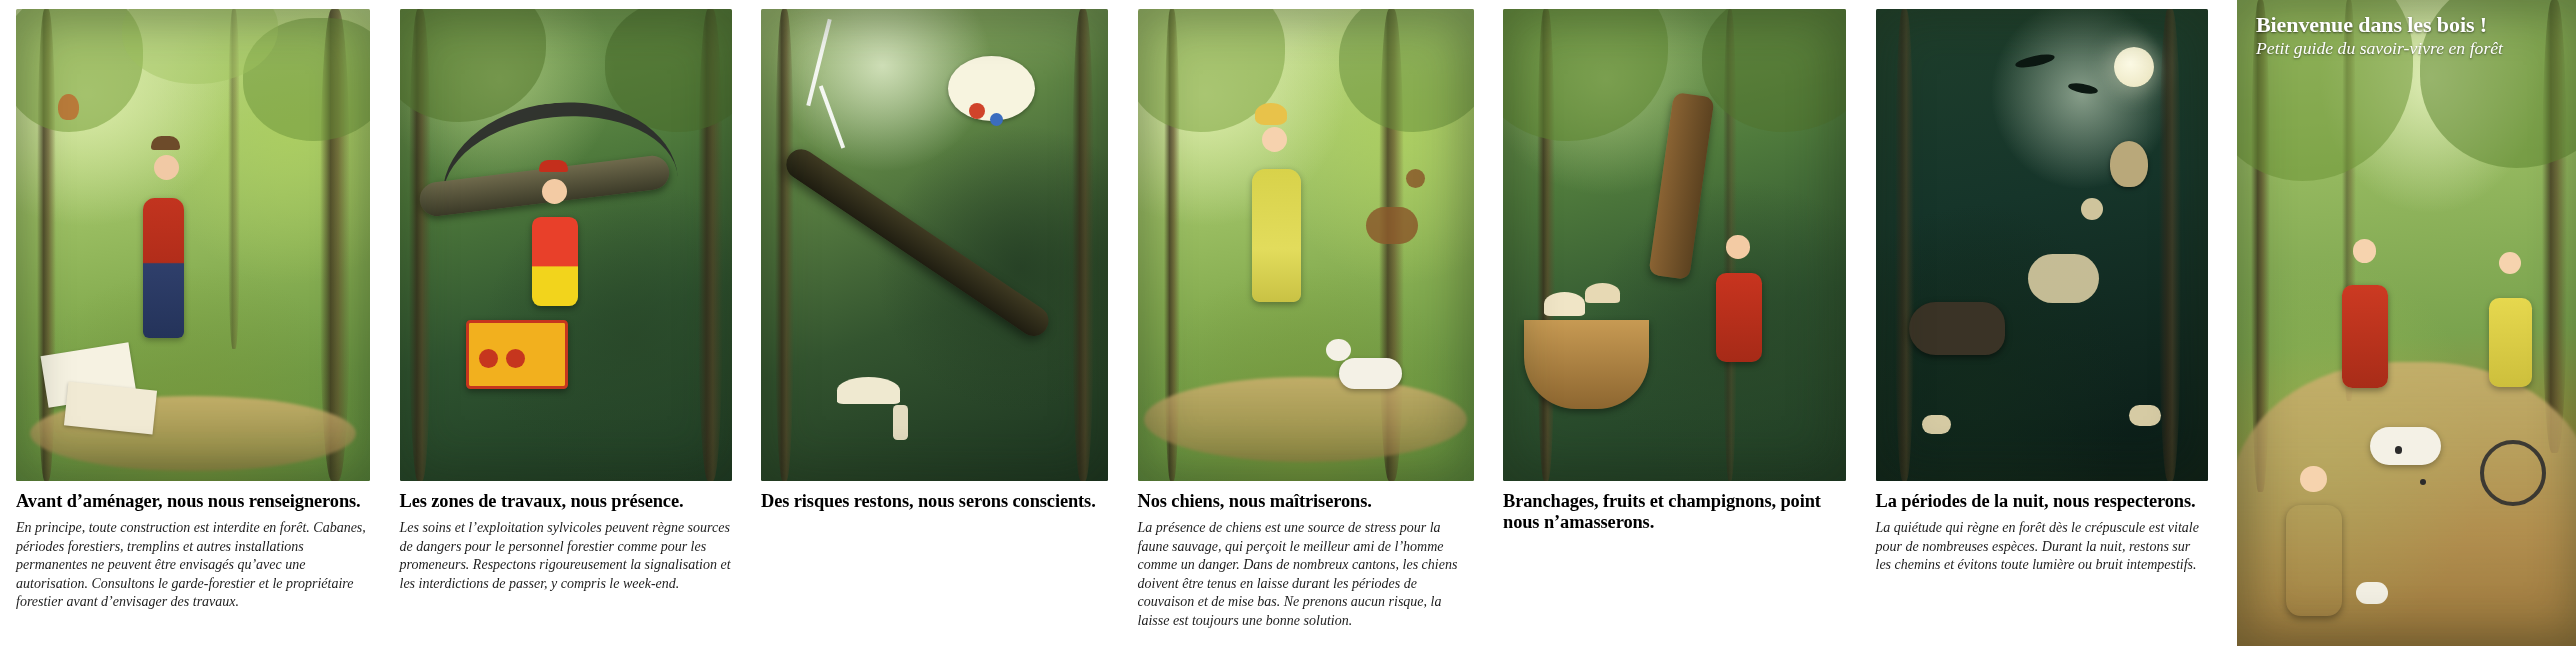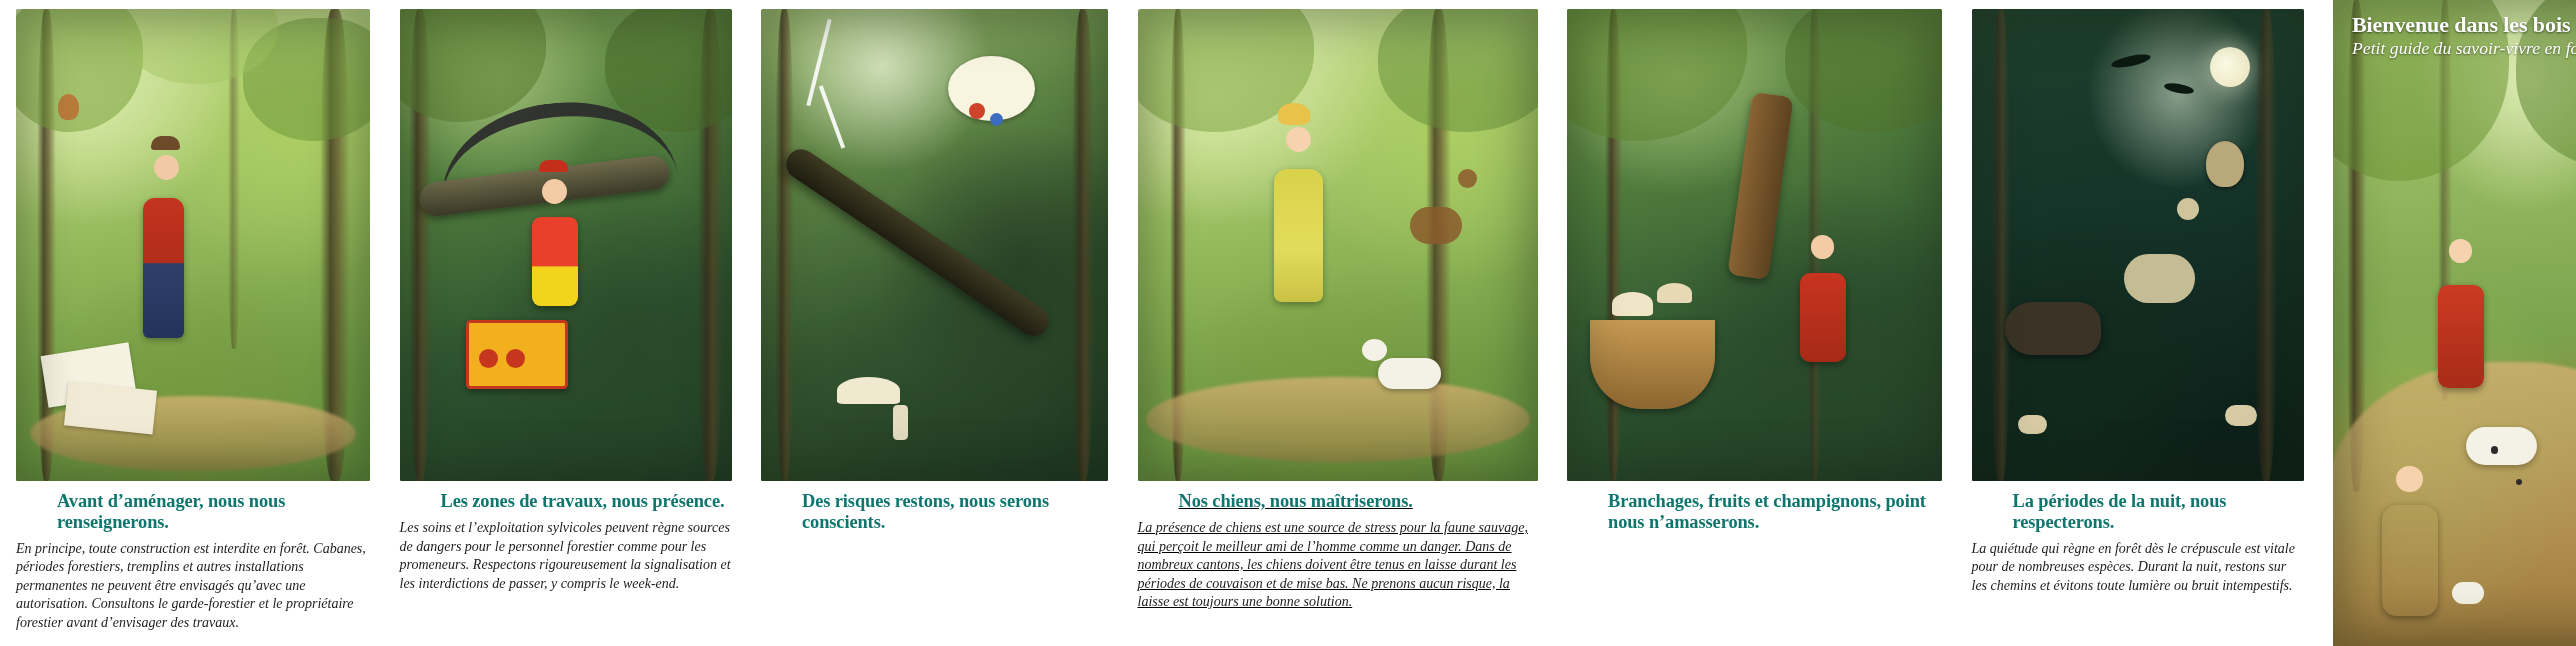--- a/index.html
+++ b/index.html
@@ -28,23 +28,22 @@
     height:472px;
     border-radius:1.5px;
     overflow:hidden;
   }
   .panel-caption{
     margin-top:10.3px;
     font-family:"Liberation Serif", serif;
     font-weight:bold;
     font-size:18.4px;
     line-height:1.12;
-    color:#0f766e;
+    color:#000000;
     letter-spacing:-0.1px;
-    margin-left:41px;
   }
   .panel-body{
     margin-top:7.4px;
     font-family:"Liberation Serif", serif;
     font-style:italic;
     font-size:14px;
     line-height:1.32;
     color:#1c1c1c;
   }
 
@@ -185,21 +184,21 @@
       <div class="figure" style="left:60%;top:20%;width:16px;height:16px;border-radius:50%;background:#d0432a;"></div>
       <div class="figure" style="left:66%;top:22%;width:13.3px;height:13.3px;border-radius:50%;background:#3b6dbf;"></div>
 
       <div class="figure" style="left:22%;top:78%;width:63px;height:26.6px;border-radius:50% 50% 10% 10%;background:#efe9d0;"></div>
       <div class="figure" style="left:38%;top:84%;width:14.8px;height:35px;border-radius:4.4px;background:#e3dcc0;"></div>
       <div class="vignette"></div>
     </div>
     <div class="panel-caption">Des risques restons, nous serons conscients.</div>
   </div>
 
-  <div class="panel" style="width:400px;margin-left:29.5px;margin-top:8.9px;text-decoration:underline;">
+  <div class="panel" style="width:336px;margin-left:29.5px;margin-top:8.9px;">
     <div class="panel-illo">
       <div class="forest"></div>
       <div class="trunk" style="left:8%;top:0;width:16px;height:100%;"></div>
       <div class="trunk" style="left:72%;top:0;width:25px;height:100%;"></div>
       <div class="leafblob" style="left:-4%;top:-6%;width:48%;height:32%;background:rgba(120,160,60,.5);"></div>
       <div class="leafblob" style="right:-6%;top:-4%;width:46%;height:30%;background:rgba(100,140,55,.5);"></div>
       <div class="path" style="left:2%;bottom:4%;width:96%;height:18%;"></div>
 
       <div class="figure" style="left:34%;top:34%;width:49px;height:133px;background:linear-gradient(180deg,#d8d24a 0%,#e2dc5c 60%,#c9c244 100%);border-radius:13.3px 13.3px 7.4px 7.4px;box-shadow:0 2.2px 6.6px rgba(0,0,0,.3);"></div>
       <div class="figure" style="left:37%;top:25%;width:25px;height:25px;border-radius:50%;background:#f6d2ae;"></div>
@@ -209,21 +208,21 @@
       <div class="figure" style="left:56%;top:70%;width:25px;height:22px;border-radius:50%;background:#f4f1e6;"></div>
 
       <div class="figure" style="left:68%;top:42%;width:52px;height:37px;border-radius:20.7px;background:#8b5a2b;opacity:.85;"></div>
       <div class="figure" style="left:80%;top:34%;width:19px;height:19px;border-radius:50%;background:#8b5a2b;opacity:.85;"></div>
       <div class="vignette"></div>
     </div>
     <div class="panel-caption">Nos chiens, nous maîtriserons.</div>
     <div class="panel-body">La présence de chiens est une source de stress pour la faune sauvage, qui perçoit le meilleur ami de l’homme comme un danger. Dans de nombreux cantons, les chiens doivent être tenus en laisse durant les périodes de couvaison et de mise bas. Ne prenons aucun risque, la laisse est toujours une bonne solution.</div>
   </div>
 
-  <div class="panel" style="width:375px;margin-left:29.5px;margin-top:8.9px;">
+  <div class="panel" style="width:343px;margin-left:29.5px;margin-top:8.9px;">
     <div class="panel-illo">
       <div class="forest dark"></div>
       <div class="trunk" style="left:10%;top:0;width:17.7px;height:100%;"></div>
       <div class="trunk" style="left:64%;top:0;width:14.8px;height:100%;opacity:.6;"></div>
       <div class="leafblob" style="left:-8%;top:-8%;width:56%;height:36%;background:rgba(95,135,50,.55);"></div>
       <div class="leafblob" style="right:-8%;top:-4%;width:50%;height:30%;background:rgba(80,115,45,.55);"></div>
 
       <div class="figure" style="left:46%;top:18%;width:41px;height:184px;background:linear-gradient(90deg,#8a6333,#5c4220);border-radius:10.3px;transform:rotate(8deg);box-shadow:0 3.7px 8.9px rgba(0,0,0,.4);"></div>
 
       <div class="figure" style="left:62%;top:56%;width:46px;height:89px;background:linear-gradient(180deg,#c8341f,#a62a17);border-radius:10.3px;box-shadow:0 2.2px 5.9px rgba(0,0,0,.35);"></div>

